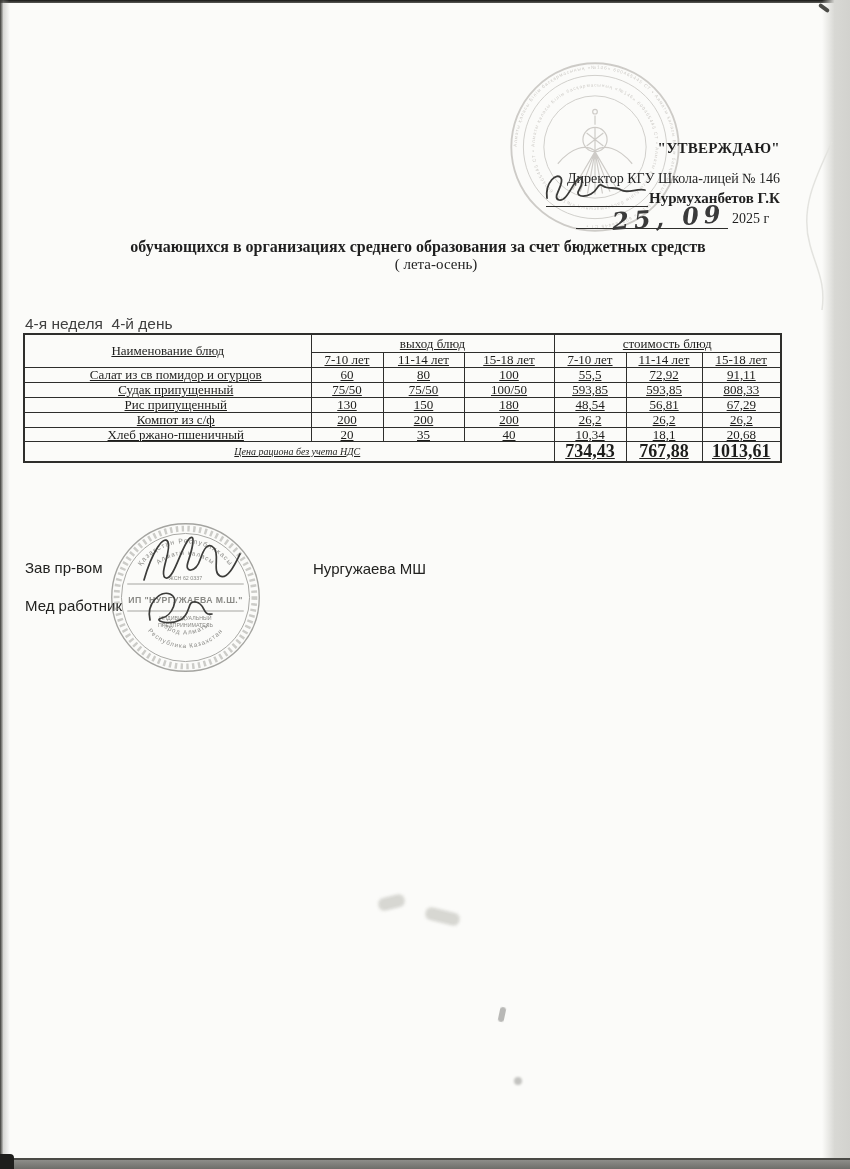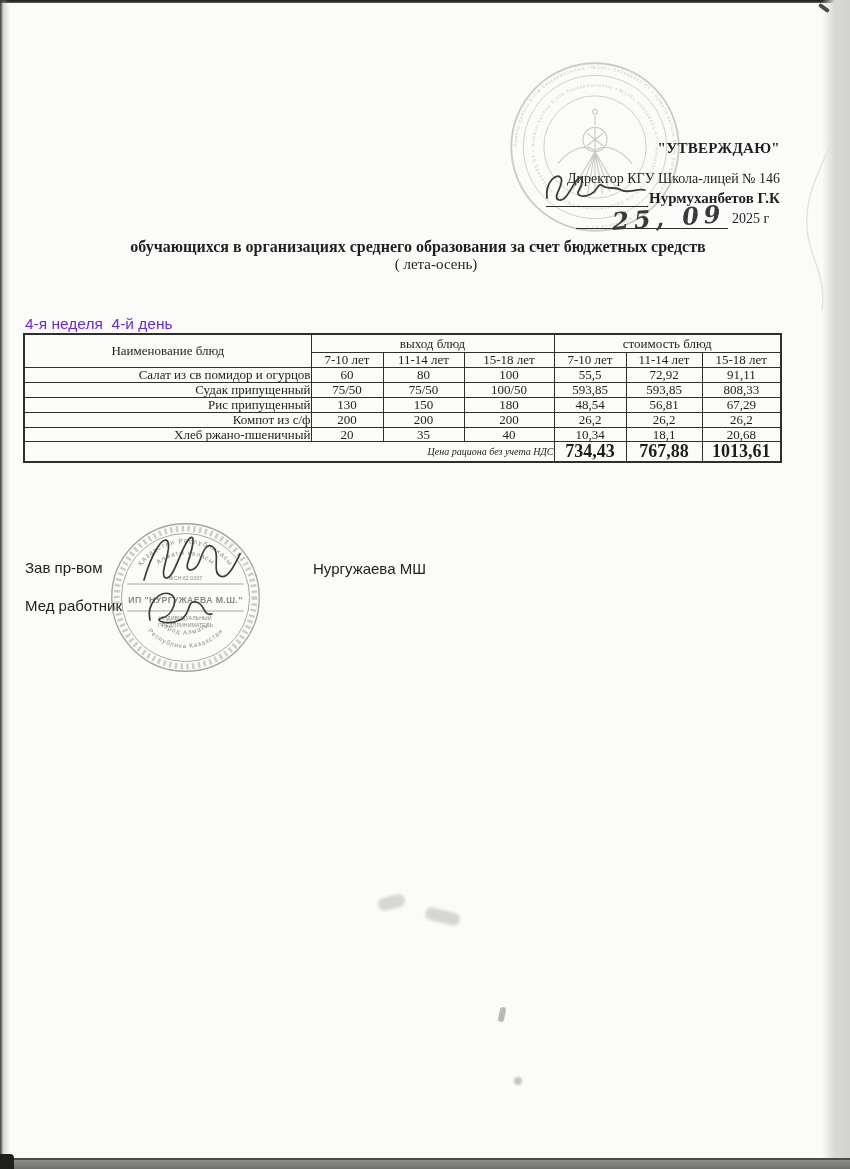--- a/index.html
+++ b/index.html
@@ -38,27 +38,27 @@
   .date-underline{position:absolute;left:96px;top:19px;width:152px;border-bottom:1.3px solid #2e2e2c;}
   .hand-date{position:absolute;left:132px;top:-6px;font-family:"DejaVu Serif",serif;font-style:italic;
              font-size:24px;letter-spacing:5px;color:#3a3a3a;transform:rotate(-4deg);font-weight:bold;}
   .date-year{position:absolute;left:252px;top:2px;font-size:14px;}
   
   .title-block{position:absolute;left:0;top:238px;width:836px;text-align:center;line-height:17px;}
   .title-line{font-weight:bold;font-size:16px;}
   .title-sub{font-size:15px;font-weight:normal;margin-top:1px;padding-left:36px;}
   
   .week-label{position:absolute;left:25px;top:315px;font-family:"Liberation Sans",sans-serif;
-              font-size:15.5px;color:#6d28d9;white-space:pre;}
+              font-size:15.5px;color:#404040;white-space:pre;}
   
   .menu-table{position:absolute;left:23px;top:333px;width:757px;border-collapse:collapse;table-layout:fixed;
               font-size:13px;color:#1d1d1b;}
   .menu-table td{border:1px solid #2e2e2c;text-align:center;vertical-align:middle;padding:0;line-height:13px;overflow:hidden;}
-  .menu-table{border:2px solid #2e2e2c;}
-  .menu-table td.lname{text-align:right;padding-left:16px;}
+  .menu-table{border:2px solid #2e2e2c;text-decoration:underline;}
+  .menu-table td.lname{text-align:center;padding-left:16px;}
   .menu-table .total-label{font-style:italic;font-size:10px;}
   .menu-table .total-val{font-weight:bold;font-size:18px;margin-left:9px;}
   
   .sig-label{position:absolute;font-family:"Liberation Sans",sans-serif;font-size:15px;color:#222220;}
   .zav{left:25px;top:559px;}
   .med{left:25px;top:597px;}
   .sig-name{left:313px;top:560px;}
 </style>
 </head>
 <body>

